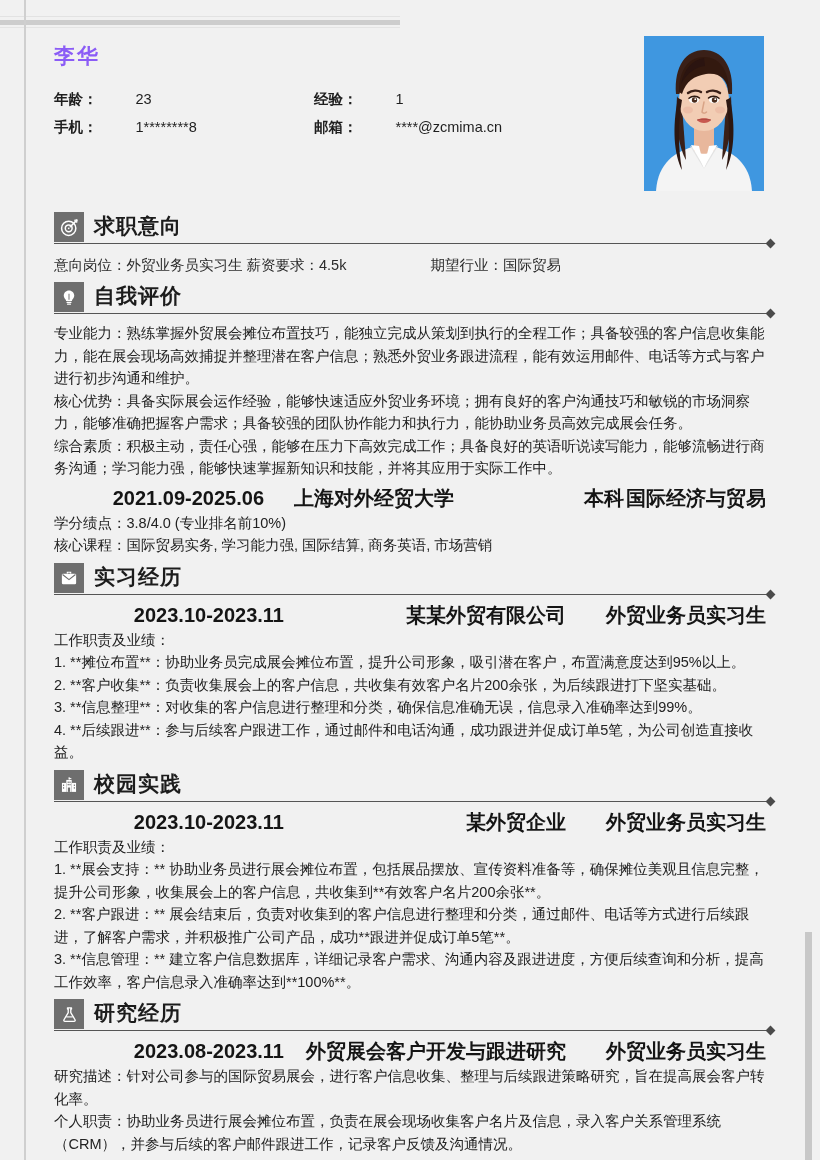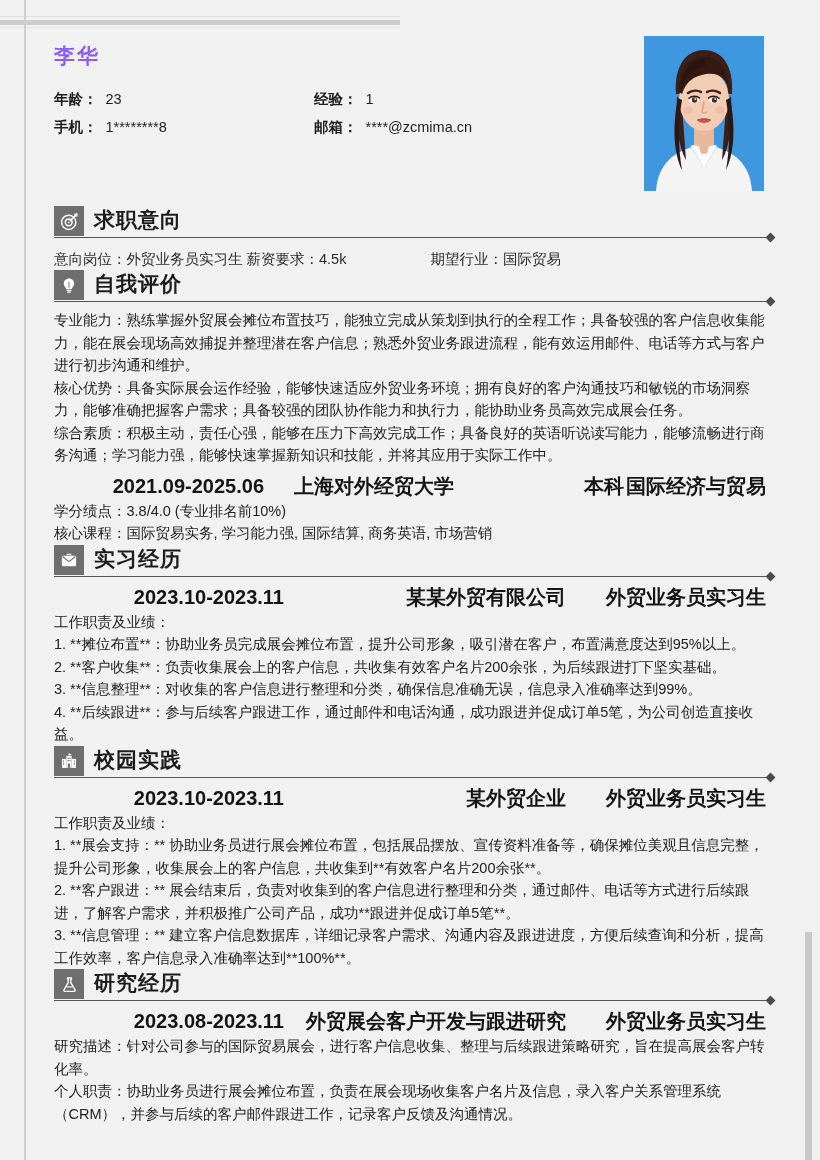--- a/index.html
+++ b/index.html
@@ -101,20 +101,21 @@
   }
   .meta-row {
     display: flex;
     margin-bottom: 8px;
     font-size: 14.5px;
     line-height: 20px;
   }
   .meta-cell {
     display: flex;
     align-items: flex-start;
+    gap: 30px;
   }
   .meta-cell.c1 { width: 260px; }
   .meta-cell.c2 { width: 220px; }
   .meta-label {
     font-weight: bold;
     color: #1e1e1e;
     white-space: nowrap;
     margin-right: 8px;
   }
   .meta-value {
@@ -128,21 +129,21 @@
     right: 22px;
     top: -8px;
     width: 120px;
     height: 155px;
     background: linear-gradient(180deg, #3f97e0 0%, #3d93de 100%);
     overflow: hidden;
   }
   .photo svg { display: block; }
 
   
-  .section { margin-top: 0; }
+  .section { margin-top: 6px; }
   .sec-head {
     position: relative;
     height: 34px;
   }
   .sec-icon {
     position: absolute;
     left: 20px;
     top: 0;
     width: 30px;
     height: 30px;
@@ -179,21 +180,20 @@
     height: 7px;
     background: #4b4b4b;
     transform: rotate(45deg);
   }
 
   .sec-body {
     margin: 6px 20px 0 20px;
     font-size: 14.5px;
     line-height: 22.5px;
     color: #222;
-    font-family: Liberation Mono, monospace;
   }
   .sec-body p { margin: 0; }
 
   
   .intent-row {
     display: flex;
     font-size: 14.5px;
     line-height: 22px;
     margin: 8px 20px 0 20px;
   }

